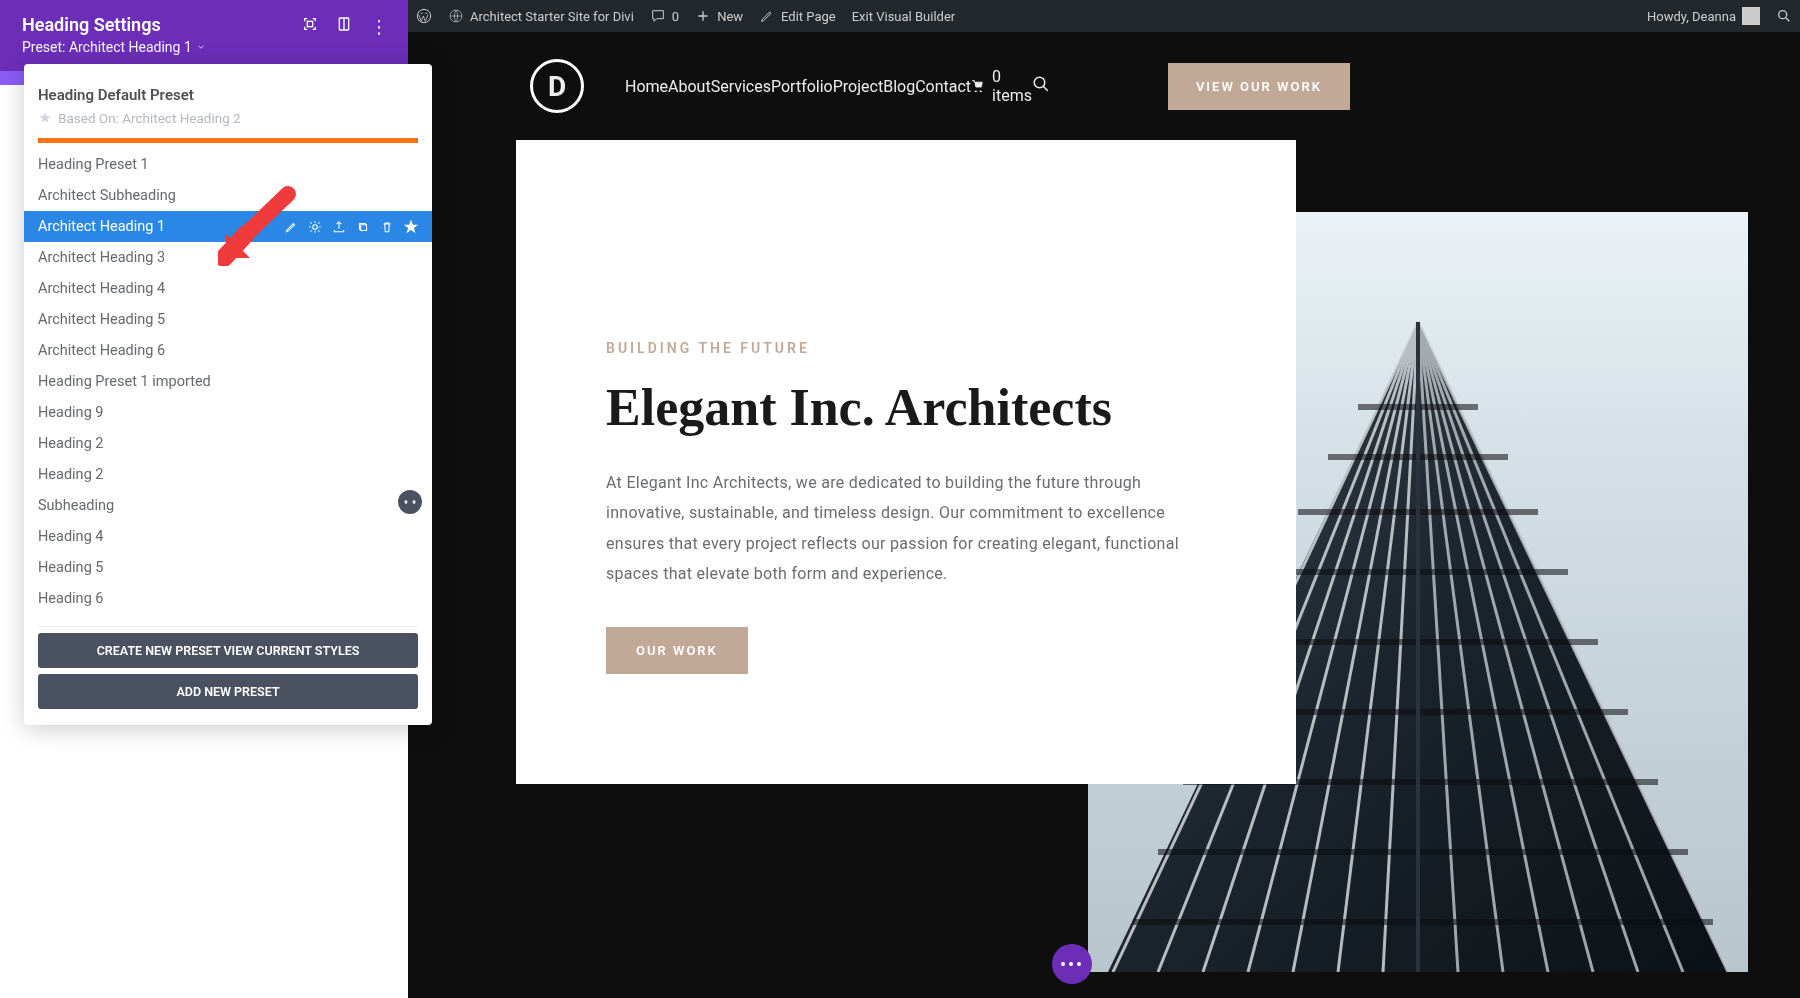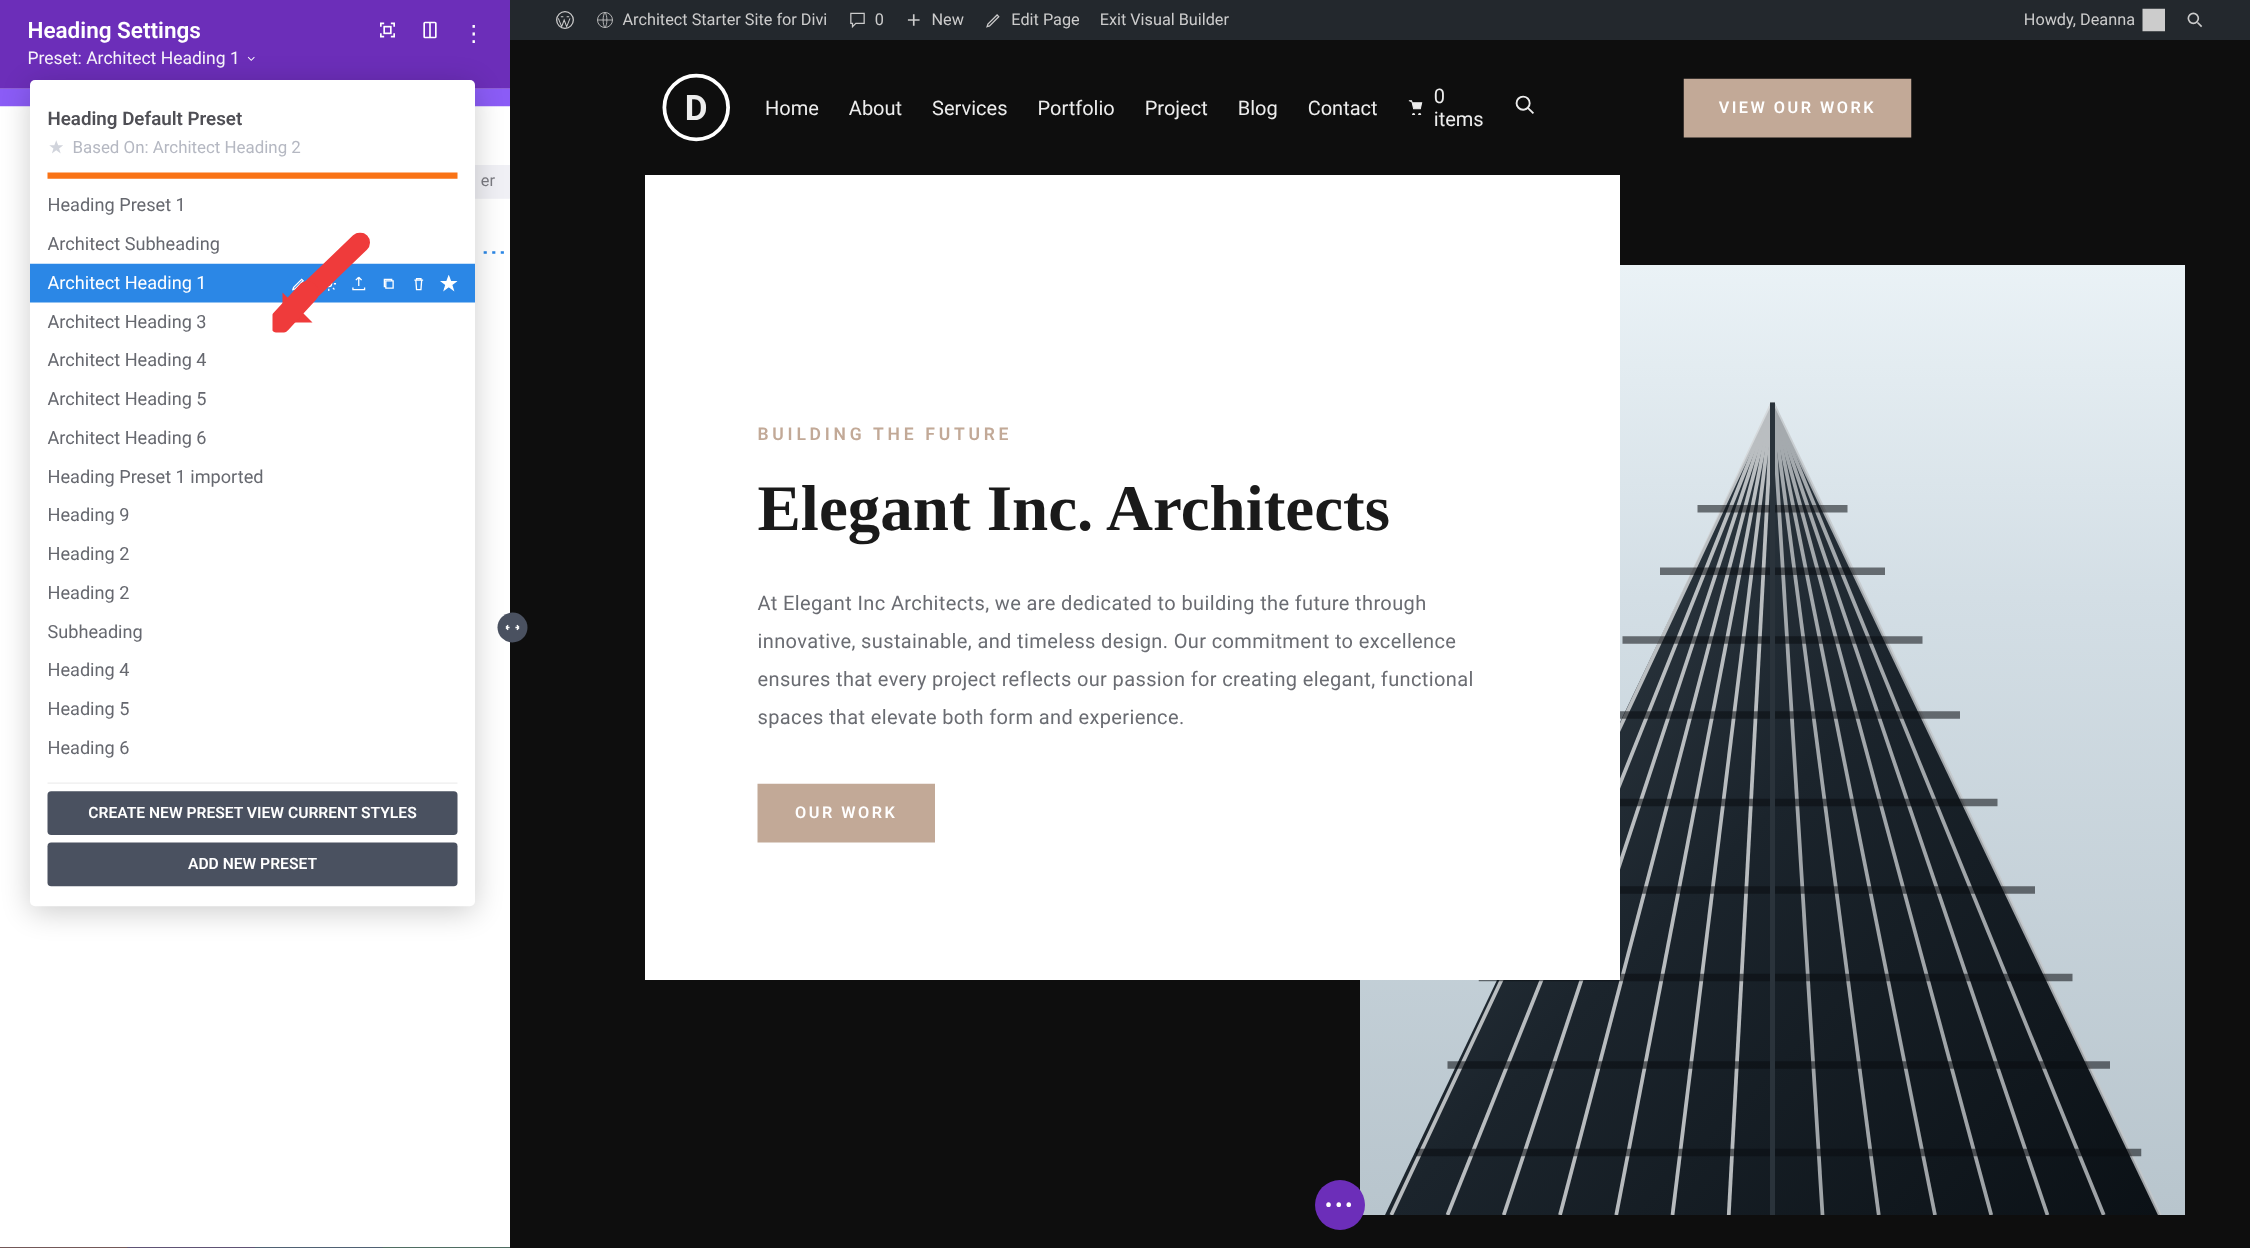--- a/index.html
+++ b/index.html
@@ -1,35 +1,35 @@
 <!DOCTYPE html>
 <html><head>
 <meta charset="utf-8">
 <style>
 * { margin: 0; padding: 0; box-sizing: border-box; }
 body { font-family: -apple-system, BlinkMacSystemFont, "Segoe UI", Roboto, sans-serif; width: 1800px; height: 998px; overflow: hidden; position: relative; background: #0e0e0e; }
 
 
-.admin-bar { height: 32px; background: #23282d; color: #ccc; display: flex; align-items: center; padding: 0 28px; font-size: 13px; position: absolute; top: 0; left: 408px; right: 0; z-index: 100; }
+.admin-bar { height: 32px; background: #23282d; color: #ccc; display: flex; align-items: center; padding: 0 0; font-size: 13px; position: absolute; top: 0; left: 408px; right: 0; z-index: 100; }
 .admin-bar .item { display: flex; align-items: center; gap: 6px; padding: 0 8px; cursor: pointer; }
 .admin-bar .spacer { flex: 1; }
 .admin-bar svg { width: 16px; height: 16px; fill: currentColor; }
 .avatar-square { width: 18px; height: 18px; background: #ccc; }
 
 
 .settings-panel { position: absolute; left: 0; top: 0; width: 408px; height: 100%; background: #fff; z-index: 50; display: flex; flex-direction: column; }
 .panel-header { background: #6c2eb9; color: #fff; padding: 14px 22px 6px; }
 .panel-header h2 { font-size: 18px; font-weight: 600; display: flex; align-items: center; }
 .panel-header .header-icons { display: flex; gap: 18px; position: absolute; right: 20px; top: 16px; }
 .panel-header .header-icons span { cursor: pointer; }
 .preset-label { font-size: 14px; opacity: .95; padding: 4px 0 10px; display: flex; align-items: center; gap: 4px; }
 .dark-strip { background: #8b5cf6; height: 14px; }
 
 
-.preset-dropdown { position: absolute; left: 24px; top: 64px; width: 356px; background: #fff; border-radius: 4px; box-shadow: 0 4px 24px rgba(0,0,0,.2); z-index: 60; padding: 10px 0; }
+.preset-dropdown { position: absolute; left: 24px; top: 64px; width: 408px; background: #fff; border-radius: 4px; box-shadow: 0 4px 24px rgba(0,0,0,.2); z-index: 60; padding: 10px 0; }
 .preset-dropdown .inner { padding: 6px 14px 0; }
 .default-preset { font-size: 15px; font-weight: 600; color: #4f4f55; padding: 6px 0; }
 .based-on { font-size: 13.5px; color: #b5b8c2; display: flex; align-items: center; gap: 6px; padding-bottom: 12px; border-bottom: 5px solid #f97316; }
 .based-on svg { width: 14px; height: 14px; fill: #d1d4dc; }
 .preset-list { padding: 6px 0; }
 .preset-item { padding: 7px 14px; font-size: 14.5px; color: #66686f; cursor: pointer; display: flex; align-items: center; justify-content: space-between; }
 .preset-item.active { background: #2b87e6; color: #fff; }
 .preset-item.active .actions { display: flex; gap: 10px; }
 .preset-item .actions { display: none; }
 .preset-item .actions svg { width: 14px; height: 14px; fill: #fff; cursor: pointer; }
@@ -51,21 +51,21 @@
 .fa-cancel { background: #eb5a5a; }
 .fa-undo { background: #7c3aed; }
 .fa-redo { background: #2b87e6; }
 .fa-save { background: #2ecc8f; }
 .footer-actions svg { width: 18px; height: 18px; fill: #fff; }
 
 
 .page { position: absolute; left: 408px; top: 32px; right: 0; bottom: 0; background: #0e0e0e; }
 .site-header { height: 108px; display: flex; align-items: center; padding: 0 40px; color: #ededed; }
 .logo-circle { width: 54px; height: 54px; border: 3px solid #fff; border-radius: 50%; display: flex; align-items: center; justify-content: center; font-size: 28px; font-weight: 700; margin-left: 82px; }
-.nav { display: flex; gap: 24px; margin-left: 28px; font-size: 16px; align-items: center; }
+.nav { display: flex; margin-left: 41px; font-size: 16px; align-items: center; }
 .nav .nav-item { cursor: pointer; }
 .cart { display: flex; align-items: center; gap: 8px; }
 .search-btn svg { width: 18px; height: 18px; fill: #ededed; }
 .cta-header { margin-left: 118px; background: #c2a997; color: #fff; padding: 16px 28px; font-size: 13px; letter-spacing: 2px; font-weight: 600; cursor: pointer; }
 
 
 .hero { position: relative; display: flex; padding: 0 10px 0 108px; }
 .hero-card { background: #fff; width: 780px; padding: 200px 72px 110px 90px; position: relative; z-index: 2; }
 .subhead { color: #c2a997; letter-spacing: 3px; font-size: 14px; font-weight: 600; margin-bottom: 22px; }
 .hero-title { font-family: Georgia, 'Times New Roman', serif; font-size: 52px; line-height: 1.15; color: #1a1a1a; margin-bottom: 30px; }

